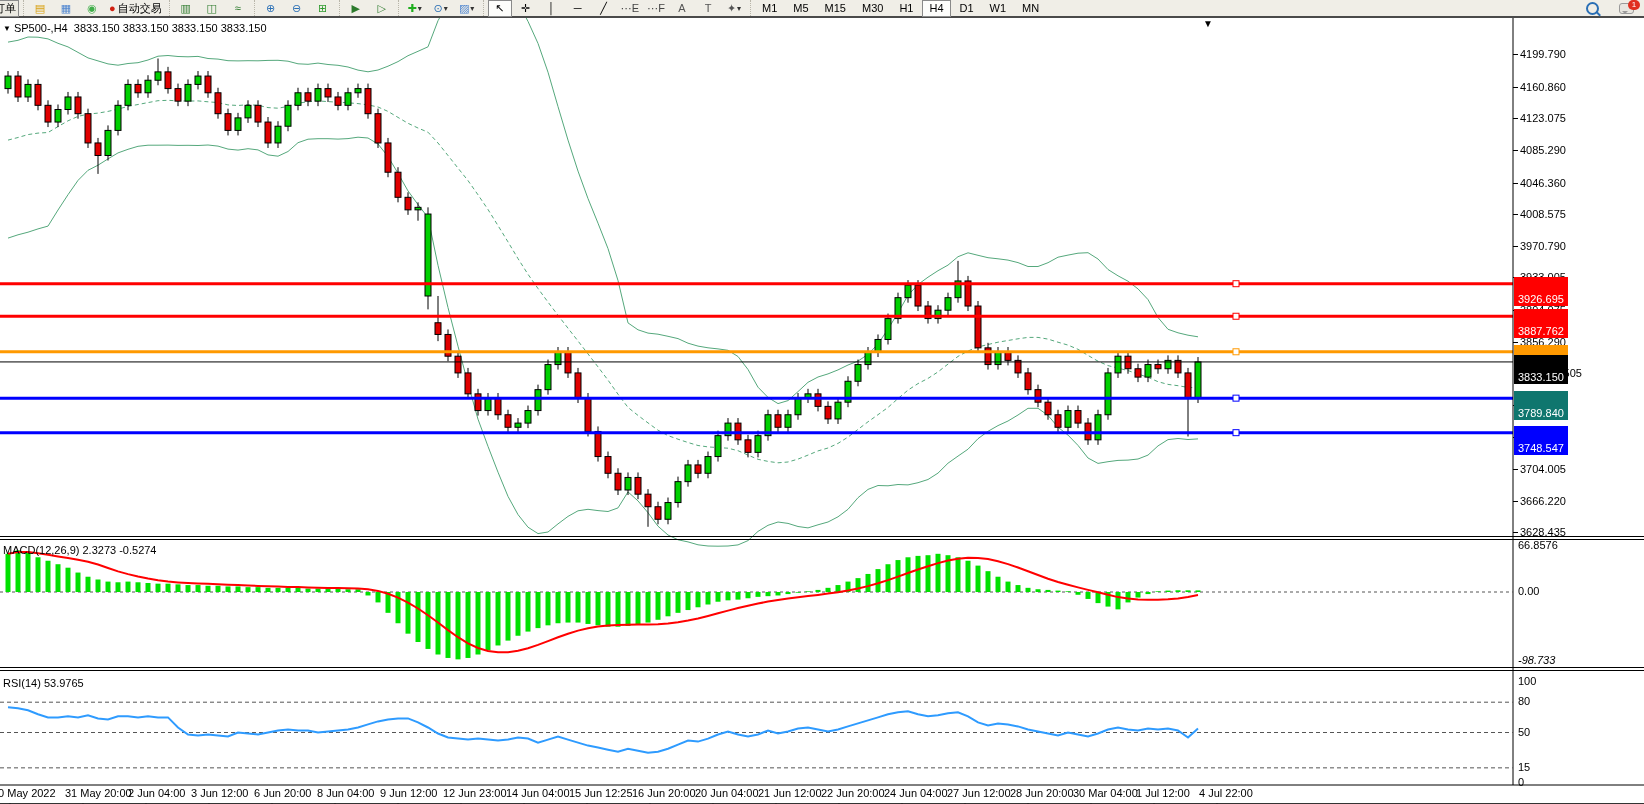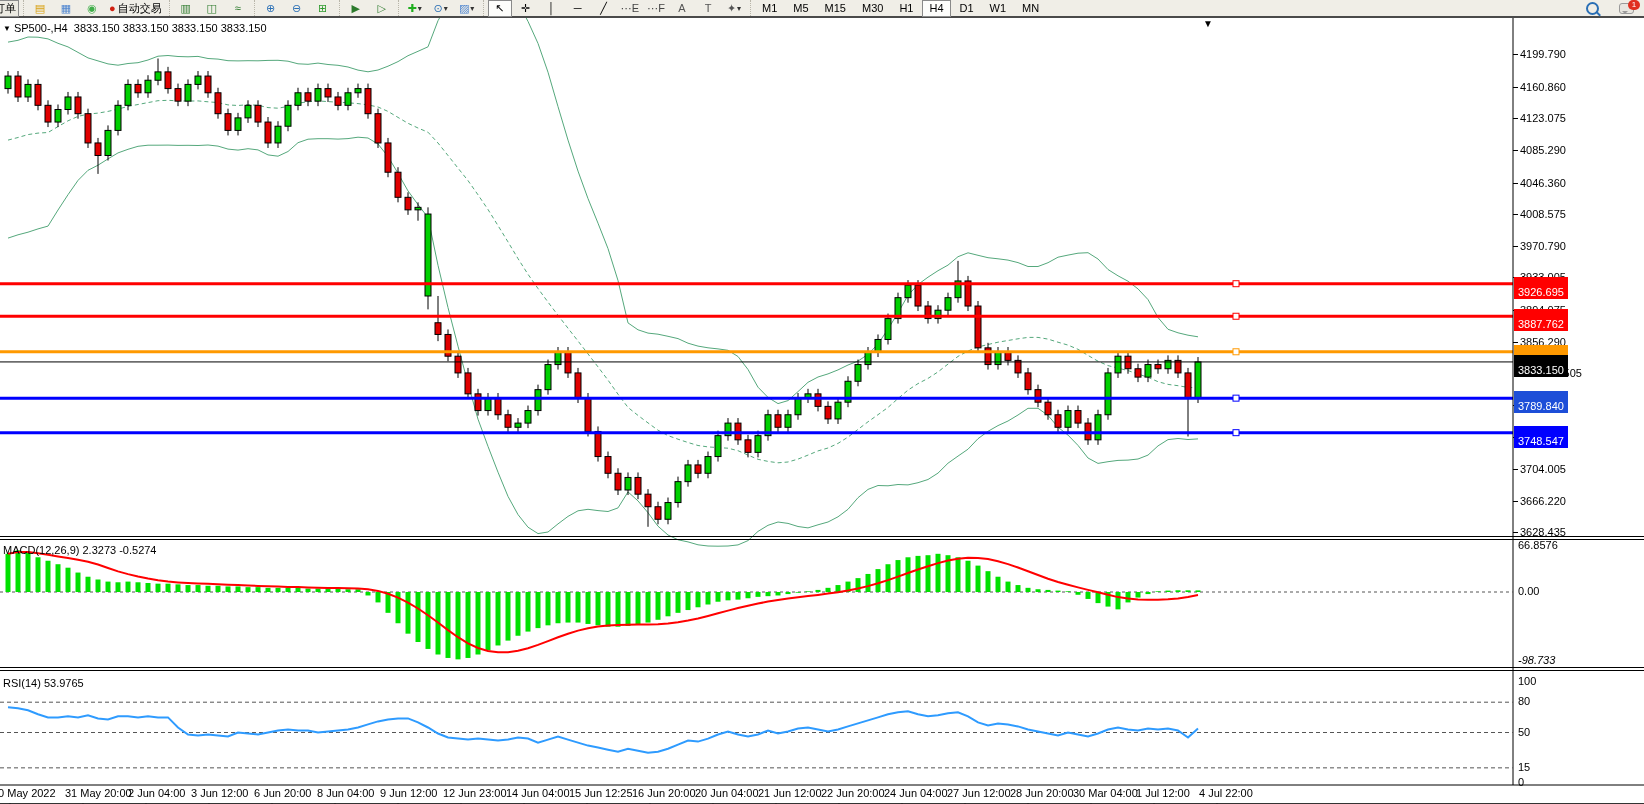--- a/index.html
+++ b/index.html
@@ -30,21 +30,21 @@
   
   #chart-wrap{position:absolute;left:0;top:18px;width:1644px;height:595px;border-radius:20px;}
   #chart-svg{position:absolute;left:0;top:0;}
   .overlay{position:absolute;z-index:5;}
   #chart-title{left:3px;top:4px;}
   #macd-label{left:3px;top:526px;}
   #rsi-label{left:3px;top:659px;}
   .axis-label{position:absolute;left:1520px;color:#000;z-index:2;}
   .axis-label::before{content:"";position:absolute;left:-7px;top:6px;width:5px;height:1px;background:#000;}
   .gut-label{position:absolute;left:1518px;color:#000;z-index:2;}
-  .price-badge{position:absolute;left:1514px;z-index:6;color:#fff;padding:9px 4px 1px 4px;line-height:12px;}
+  .price-badge{position:absolute;left:1514px;z-index:6;color:#fff;padding:16px 4px 1px 4px;line-height:12px;}
   .time-label{position:absolute;top:769px;color:#000;z-index:2;}
   .shift-marker{position:absolute;left:1203px;top:0px;font-size:10px;z-index:4;}
   .ttl-tri{font-size:8px;vertical-align:1px;margin-right:3px;}
 </style>
 </head>
 <body>
 
 <div id="app">
   <div id="toolbar">
       <div class="tb-group">
@@ -627,21 +627,21 @@
         <div class="gut-label" style="top: 635.565px; font-style: italic;">-98.733</div>
         <div class="gut-label" style="top: 657px;">100</div>
         <div class="gut-label" style="top: 677.2px;">80</div>
         <div class="gut-label" style="top: 707.5px;">50</div>
         <div class="gut-label" style="top: 742.85px; text-align: center;">15</div>
         <div class="gut-label" style="top: 758px;">0</div>
         <div class="price-badge" style="top: 258.701px; background: rgb(255, 0, 0);">3926.695</div>
         <div class="price-badge" style="top: 291.259px; background: rgb(255, 0, 0);">3887.762</div>
         <div class="price-badge" style="top: 326.777px; background: rgb(255, 153, 0);">3845.290</div>
         <div class="price-badge" style="top: 336.929px; background: rgb(0, 0, 0);">3833.150</div>
-        <div class="price-badge" style="top: 373.147px; background: #1d4ed8; text-align: center;">3789.840</div>
+        <div class="price-badge" style="top: 373.147px; background: #0f766e; text-align: center;">3789.840</div>
         <div class="price-badge" style="top: 407.679px; background: rgb(0, 0, 255);">3748.547</div>
         <div class="time-label" style="left: -8px;">30 May 2022</div>
         <div class="time-label" style="left: 65px;">31 May 20:00</div>
         <div class="time-label" style="left: 128px;">2 Jun 04:00</div>
         <div class="time-label" style="left: 191px;">3 Jun 12:00</div>
         <div class="time-label" style="left: 254px;">6 Jun 20:00</div>
         <div class="time-label" style="left: 317px;">8 Jun 04:00</div>
         <div class="time-label" style="left: 380px;">9 Jun 12:00</div>
         <div class="time-label" style="left: 443px;">12 Jun 23:00</div>
         <div class="time-label" style="left: 506px;">14 Jun 04:00</div>

